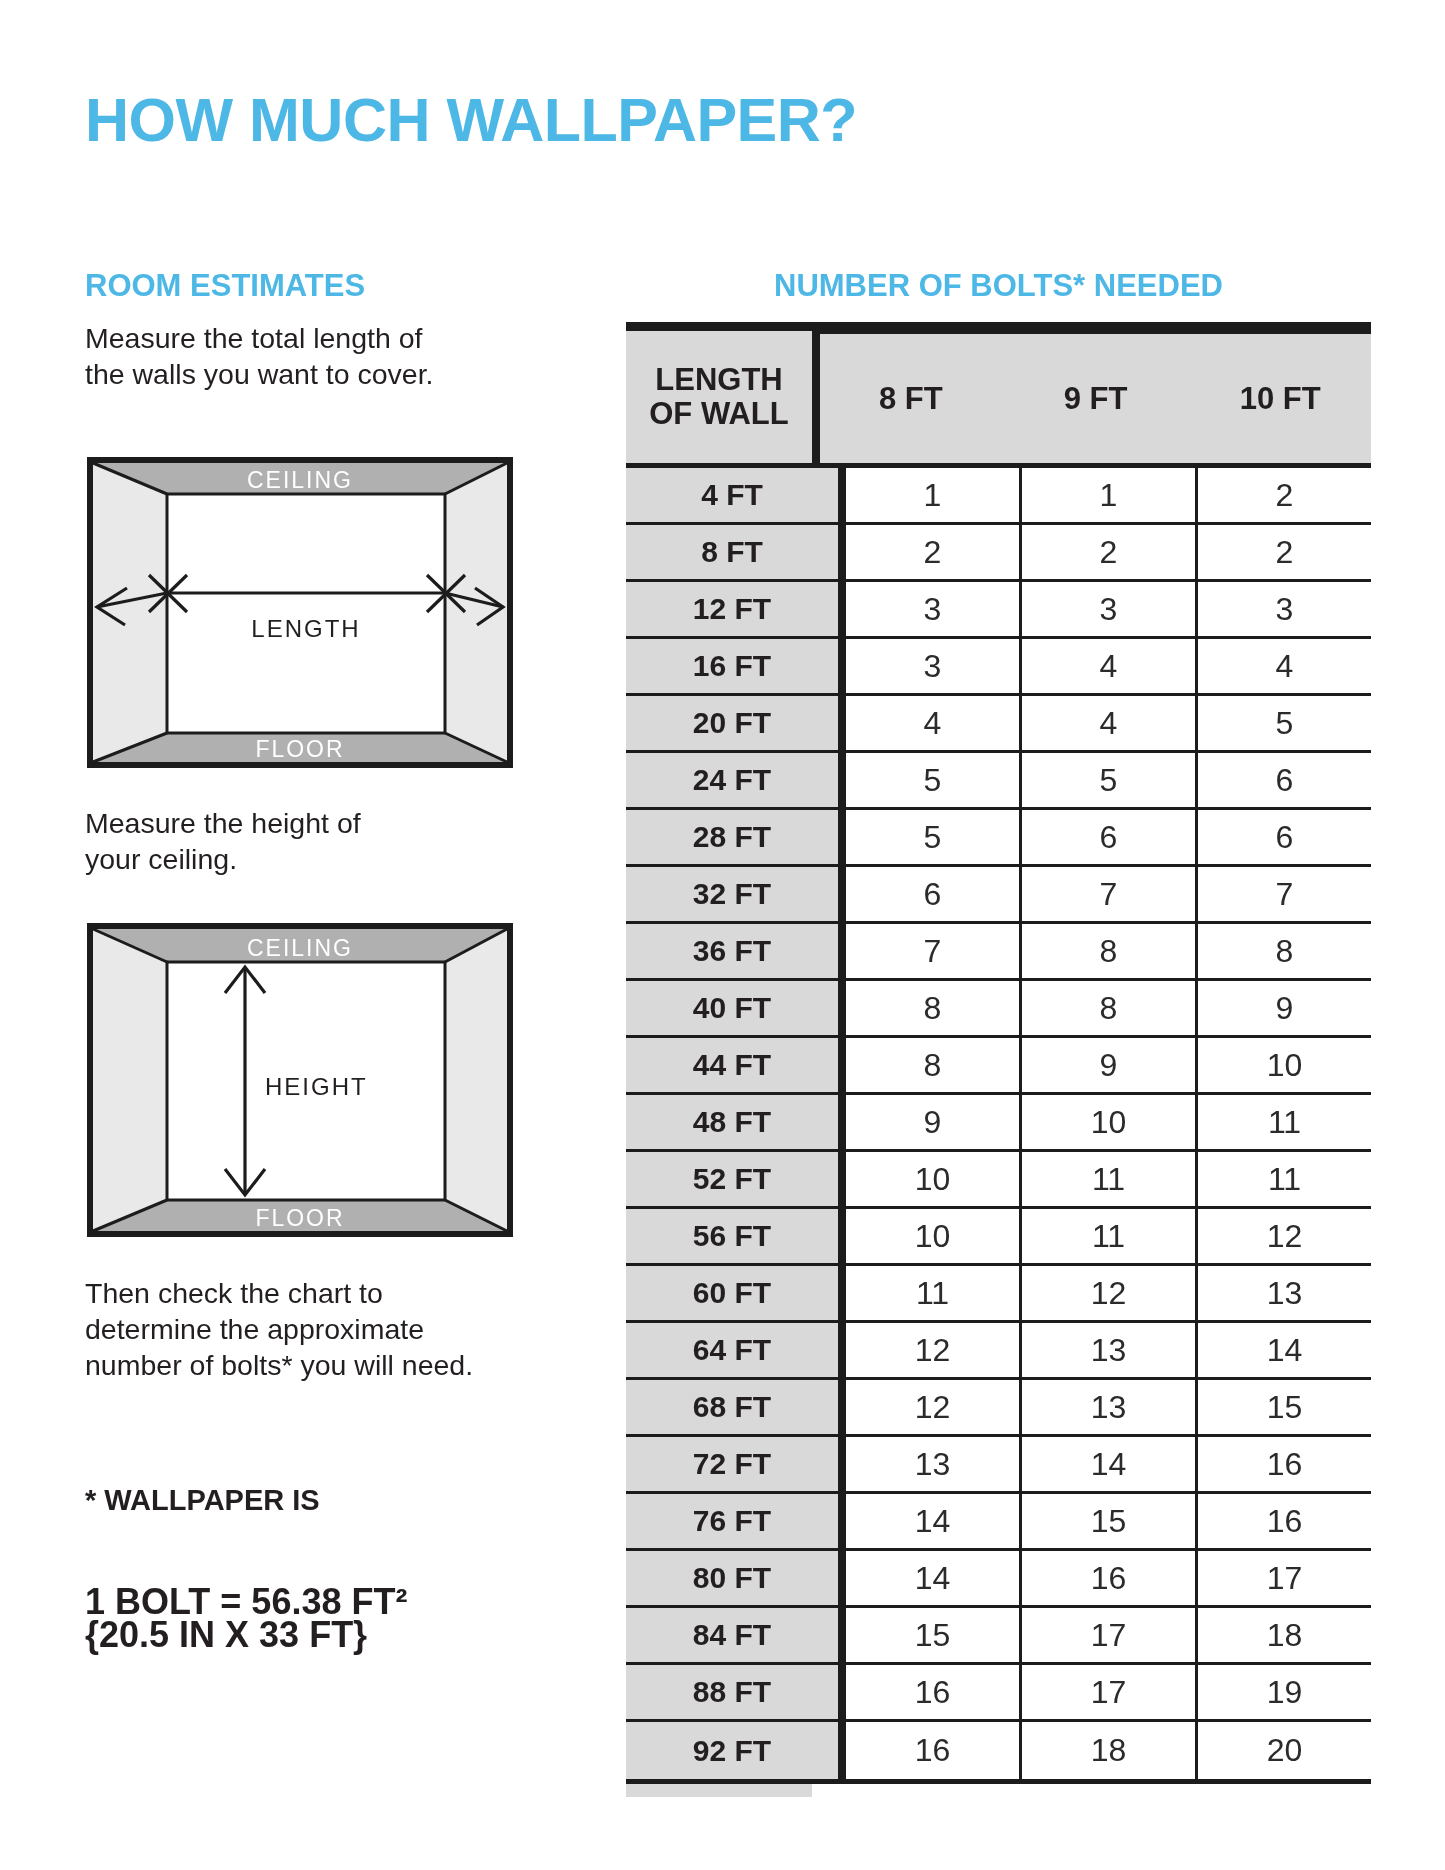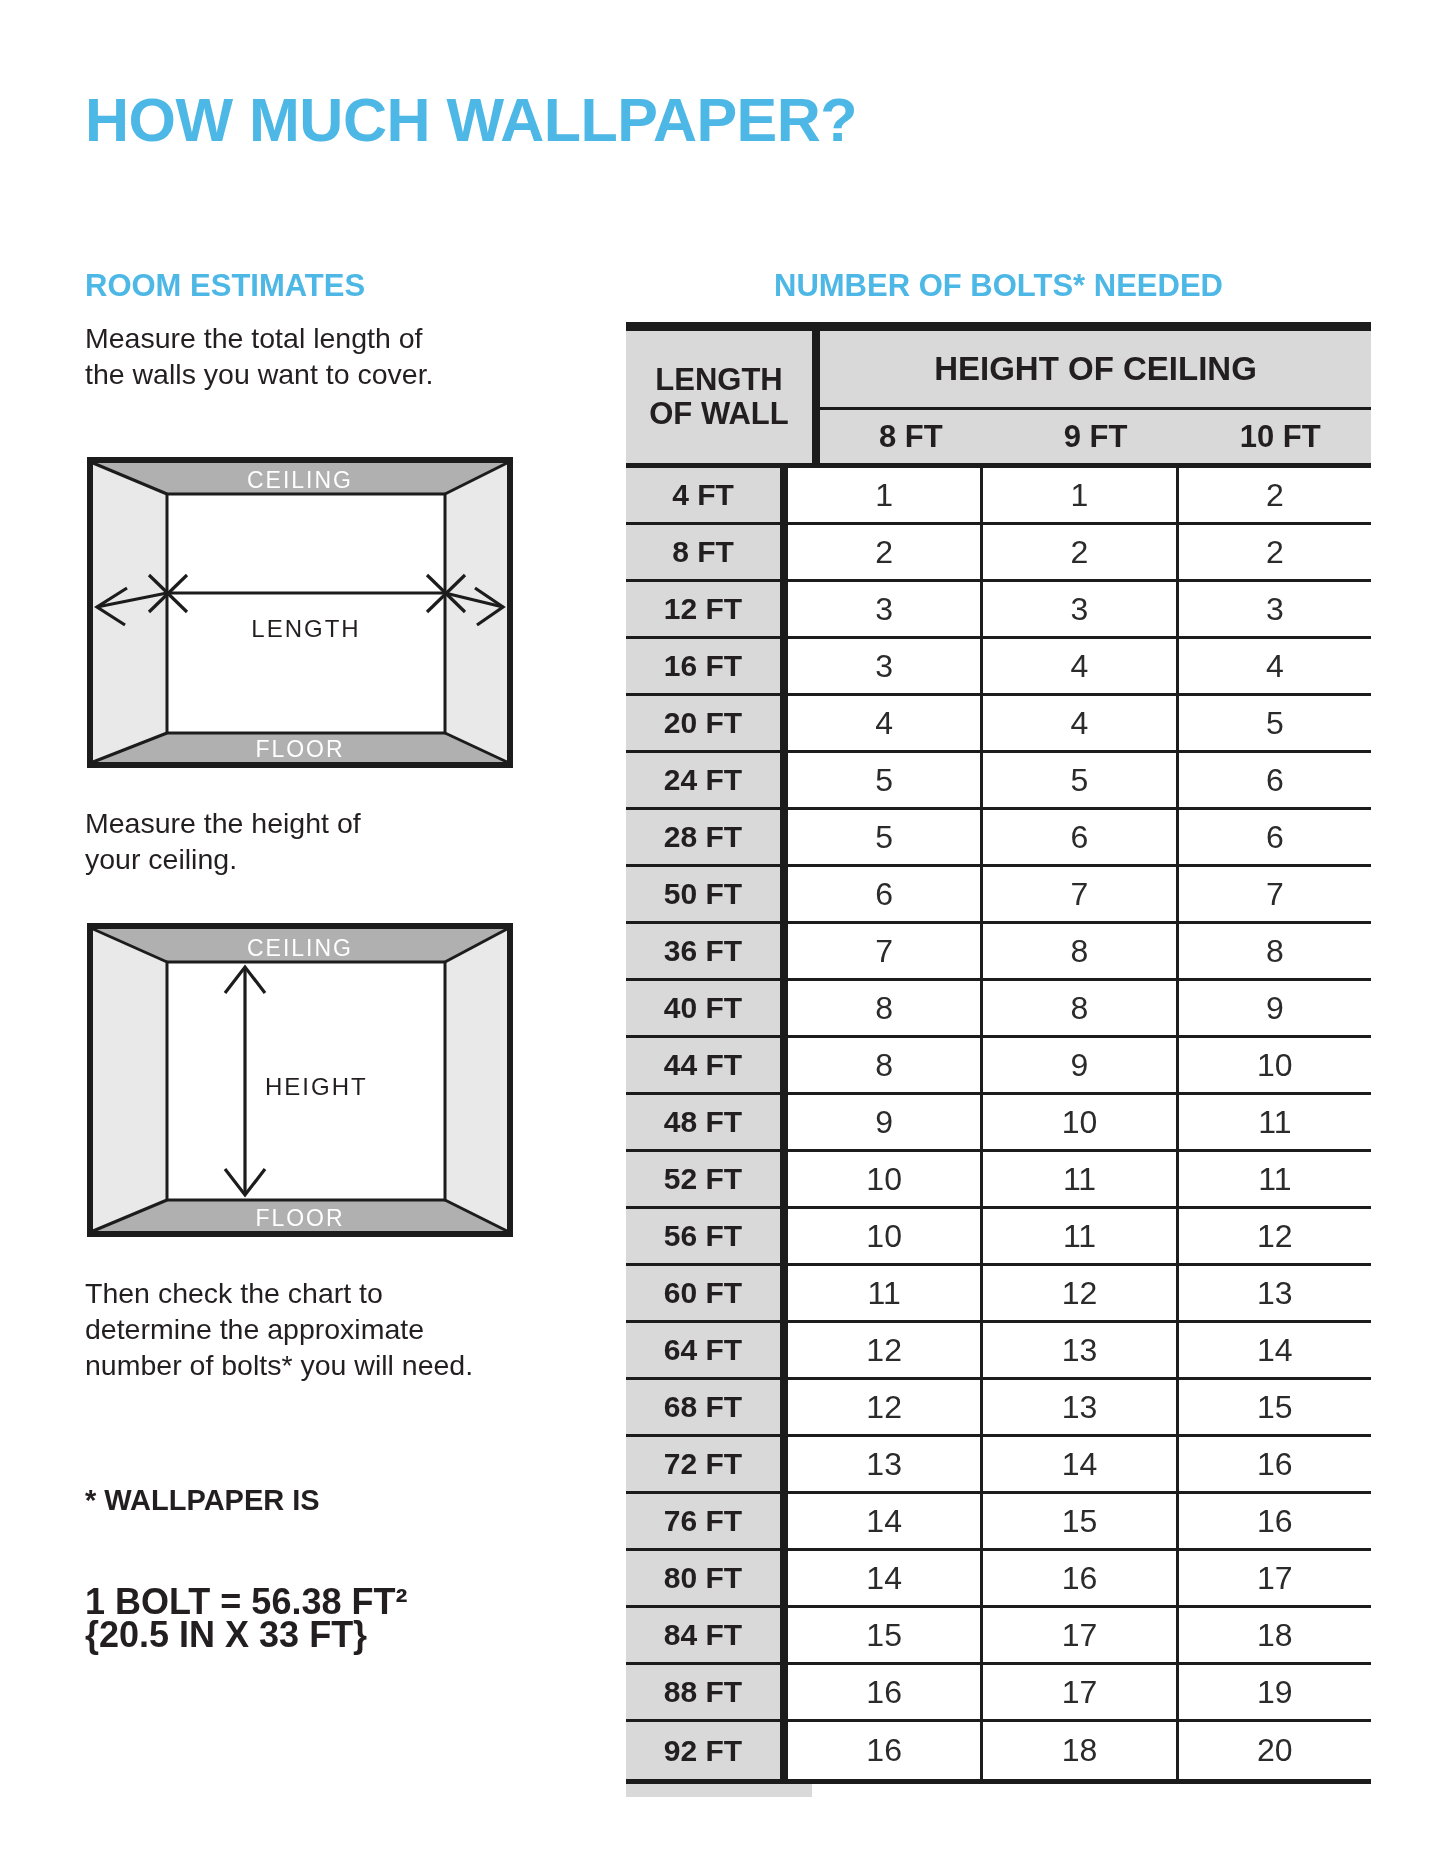--- a/index.html
+++ b/index.html
@@ -71,21 +71,21 @@
   .t-colhead{
     flex:1;display:flex;align-items:center;justify-content:center;
     font-size:31px;font-weight:bold;color:var(--ink);
   }
   .t-headborder{height:5px;background:var(--line);}
   .t-row{
     display:flex;height:57px;border-bottom:3px solid var(--line);
   }
   .t-row:last-child{border-bottom:none;text-align:center;}
   .t-label{
-    width:154px;background:var(--table-gray);
+    width:212px;background:var(--table-gray);
     display:flex;align-items:center;justify-content:center;
     font-size:30px;font-weight:bold;color:var(--ink);
   }
   .t-cells{flex:1;display:flex;background:#fff;}
   .t-cell{
     flex:1;display:flex;align-items:center;justify-content:center;
     font-size:32px;color:#2b2b2b;
   }
   .t-cdiv{width:3px;background:var(--line);flex:none;}
   .t-bottomborder{height:5px;background:var(--line);}
@@ -173,21 +173,20 @@
   <div>{20.5 IN X 33 FT}</div>
 </div>
 
 <div class="abs bolt-table">
   <div class="t-topborder"></div>
   <div class="t-header">
     <div class="t-corner preline">LENGTH
 OF WALL</div>
     <div class="t-vdiv"></div>
     <div class="t-headright">
-      <div class="t-group">HEIGHT OF CEILING</div>
       <div class="t-hdiv"></div>
       <div class="t-cols">
         <div class="t-colhead">8 FT</div>
         <div class="t-cdiv" style="background:transparent"></div>
         <div class="t-colhead">9 FT</div>
         <div class="t-cdiv" style="background:transparent"></div>
         <div class="t-colhead">10 FT</div>
       </div>
     </div>
   </div>
@@ -264,21 +263,21 @@
         <div class="t-vdiv"></div>
         <div class="t-cells">
           <div class="t-cell">5</div>
           <div class="t-cdiv"></div>
           <div class="t-cell">6</div>
           <div class="t-cdiv"></div>
           <div class="t-cell">6</div>
         </div>
       </div>
       <div class="t-row">
-        <div class="t-label">50 FT</div>
+        <div class="t-label">32 FT</div>
         <div class="t-vdiv"></div>
         <div class="t-cells">
           <div class="t-cell">6</div>
           <div class="t-cdiv"></div>
           <div class="t-cell">7</div>
           <div class="t-cdiv"></div>
           <div class="t-cell">7</div>
         </div>
       </div>
       <div class="t-row">

